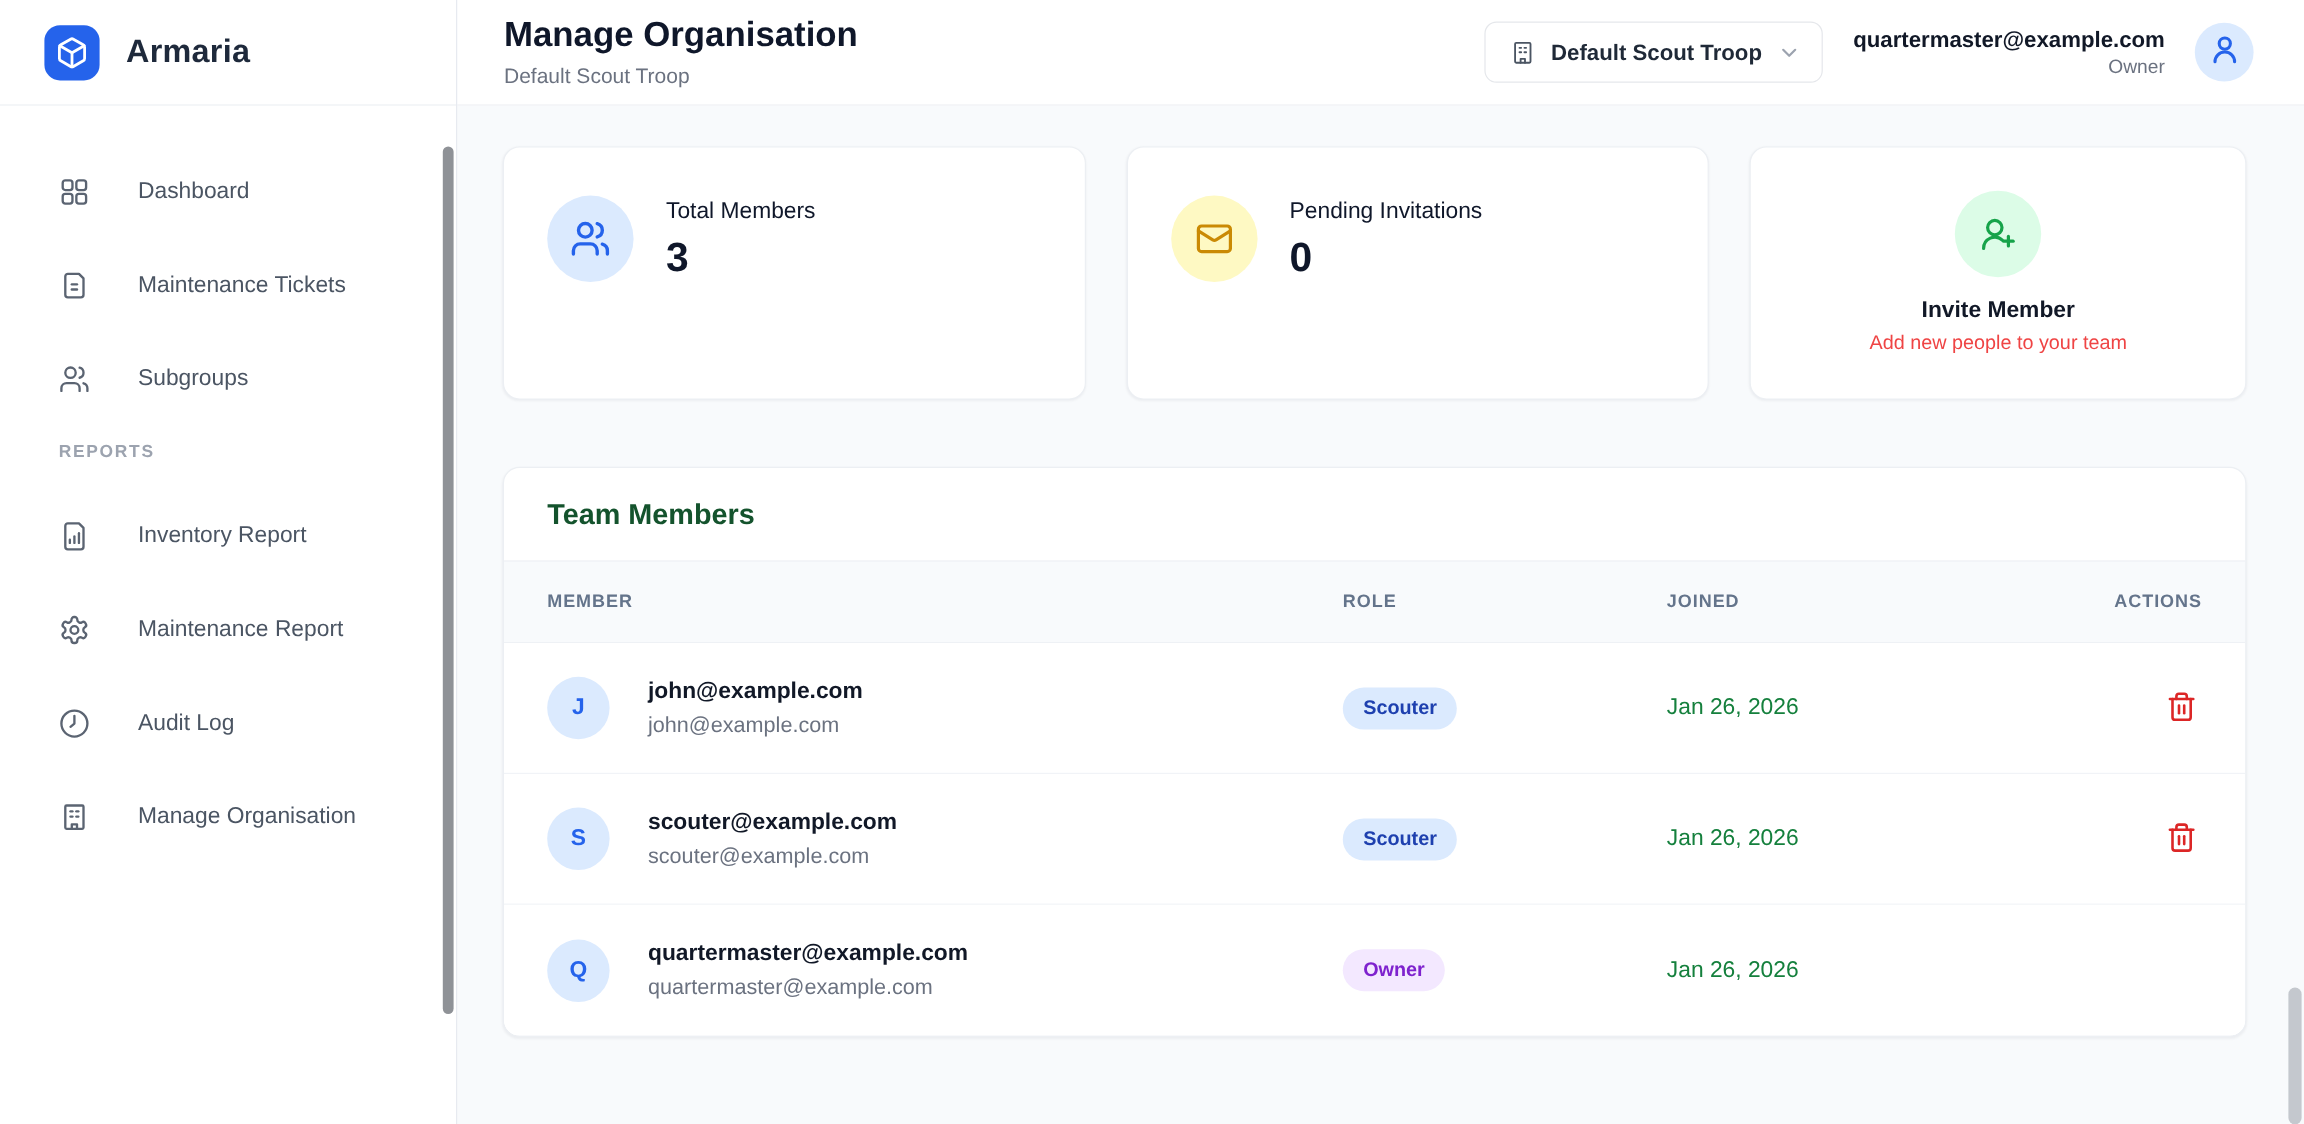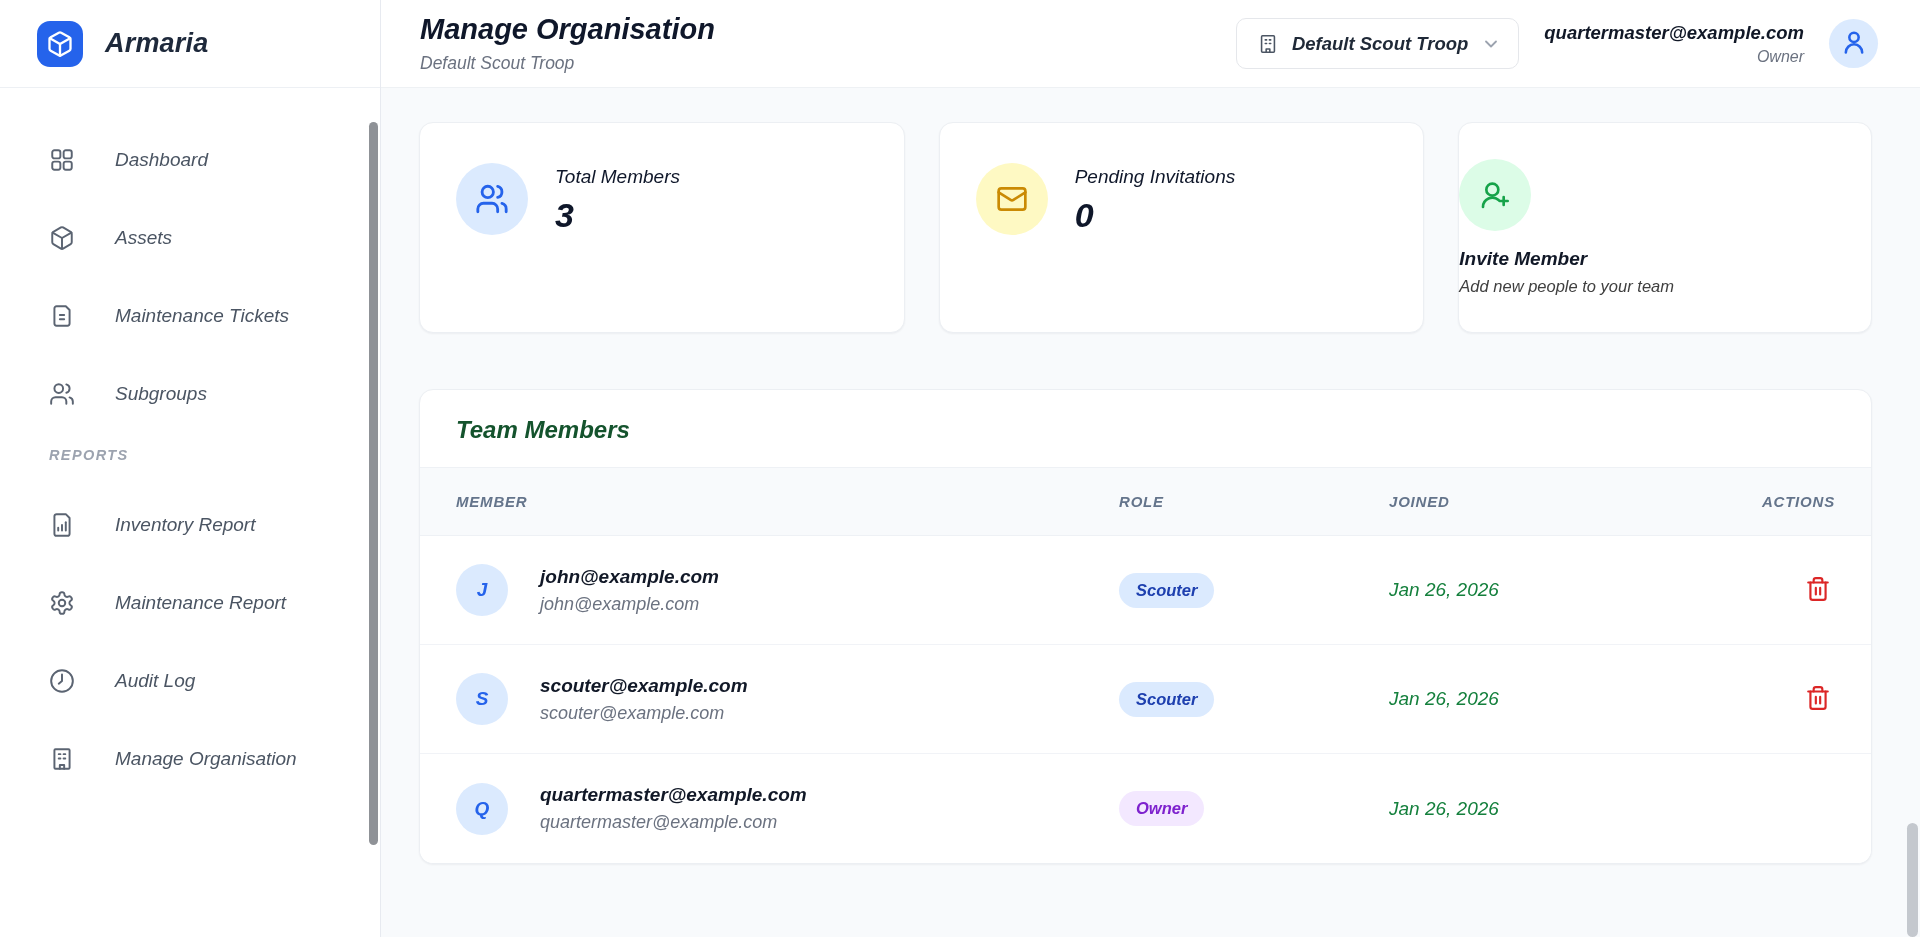--- a/index.html
+++ b/index.html
@@ -1,18 +1,18 @@
 <!DOCTYPE html>
 <html><head>
 <meta charset="utf-8">
 <style>
   * { box-sizing: border-box; margin: 0; padding: 0; }
   html,body { width:1920px; height:937px; overflow:hidden; }
   body { font-family:"Liberation Sans", sans-serif; background:#f8fafc; color:#111827; position:relative; }
-  .app { display:flex; width:100%; height:100%;font-style:italic; }
+  .app { display:flex; width:100%; height:100%; }
 
   
   .sidebar { width:381px; flex-shrink:0; background:#ffffff; border-right:1px solid #e7eaf0; position:relative; overflow:hidden; }
   .logo-row { height:88px; display:flex; align-items:center; gap:22px; padding-left:37px; border-bottom:1px solid #edf0f4; cursor:pointer; }
   .logo-badge { width:46px; height:46px; border-radius:13px; background:#2563eb; color:#fff; display:flex; align-items:center; justify-content:center; flex-shrink:0; }
   .brand { font-size:27px; font-weight:800; color:#1e293b; letter-spacing:.2px; }
   .nav { padding:45px 24px 0 49px; }
   .nav-item { display:flex; align-items:center; gap:40px; height:54px; margin-bottom:24px; color:#4b5563; cursor:pointer; }
   .nav-icon { width:26px; height:26px; color:#5b6472; display:flex; align-items:center; justify-content:center; flex-shrink:0; }
   .nav-label { font-size:19px; color:#4b5563; white-space:nowrap; }
@@ -38,23 +38,23 @@
 
   .card { background:#fff; border:1px solid #eceff3; border-radius:14px; box-shadow:0 1px 2px rgba(16,24,40,.05); }
 
   
   .stats-row { display:flex; gap:34px; }
   .stat-card { flex:1; height:211px; padding:40px 36px; display:flex; align-items:flex-start; gap:27px; }
   .icon-circle { width:72px; height:72px; border-radius:50%; display:flex; align-items:center; justify-content:center; flex-shrink:0; }
   .stat-text { padding-top:3px; }
   .stat-label { font-size:19px; color:#0f172a; }
   .stat-value { font-size:34px; font-weight:800; color:#0f172a; margin-top:8px; }
-  .invite-card { flex:1; height:211px; display:flex; flex-direction:column; justify-content:center; cursor:pointer; }
+  .invite-card { flex:1; height:211px; display:flex; flex-direction:column; align-items:center; justify-content:center; cursor:pointer; }
   .invite-title { font-size:19px; font-weight:700; color:#111827; margin-top:17px; }
-  .invite-sub { font-size:16.5px; color:#404040; margin-top:7px; }
+  .invite-sub { font-size:16.5px; color:#ef4444; margin-top:7px; }
 
   
   .team-card { margin-top:56px; overflow:hidden; }
   .team-header { padding:26px 36px 23px; }
   .team-title { font-size:24px; font-weight:800; color:#14532d; }
   .table-head { display:flex; align-items:center; background:#f8fafc; border-top:1px solid #eef1f5; border-bottom:1px solid #eef1f5; padding:25px 36px; }
   .th { font-size:15px; font-weight:700; letter-spacing:.8px; color:#64748b; }
   .c-member { width:663px; }
   .c-role { width:270px; }
   .c-joined { flex:1; }
@@ -92,30 +92,20 @@
           <div class="nav-item">
             <span class="nav-icon">
               <svg viewBox="0 0 24 24" width="26" height="26" fill="none" stroke="currentColor" stroke-width="1.8" stroke-linecap="round" stroke-linejoin="round">
                 <rect x="3" y="3" width="7.5" height="7.5" rx="2"></rect>
                 <rect x="13.5" y="3" width="7.5" height="7.5" rx="2"></rect>
                 <rect x="3" y="13.5" width="7.5" height="7.5" rx="2"></rect>
                 <rect x="13.5" y="13.5" width="7.5" height="7.5" rx="2"></rect>
               </svg>
             </span>
             <span class="nav-label">Dashboard</span>
-          </div>
-          <div class="nav-item">
-            <span class="nav-icon">
-              <svg viewBox="0 0 24 24" width="26" height="26" fill="none" stroke="currentColor" stroke-width="1.8" stroke-linecap="round" stroke-linejoin="round">
-                <path d="M21 8a2 2 0 0 0-1-1.73l-7-4a2 2 0 0 0-2 0l-7 4A2 2 0 0 0 3 8v8a2 2 0 0 0 1 1.73l7 4a2 2 0 0 0 2 0l7-4A2 2 0 0 0 21 16Z"></path>
-                <path d="m3.3 7 8.7 5 8.7-5"></path>
-                <path d="M12 22V12"></path>
-              </svg>
-            </span>
-            <span class="nav-label">Assets</span>
           </div>
           <div class="nav-item">
             <span class="nav-icon">
               <svg viewBox="0 0 24 24" width="26" height="26" fill="none" stroke="currentColor" stroke-width="1.8" stroke-linecap="round" stroke-linejoin="round">
                 <path d="M15.5 3H7a2 2 0 0 0-2 2v14a2 2 0 0 0 2 2h10a2 2 0 0 0 2-2V6.5L15.5 3Z"></path>
                 <path d="M14 11h-4"></path>
                 <path d="M14 15h-4"></path>
               </svg>
             </span>
             <span class="nav-label">Maintenance Tickets</span>

